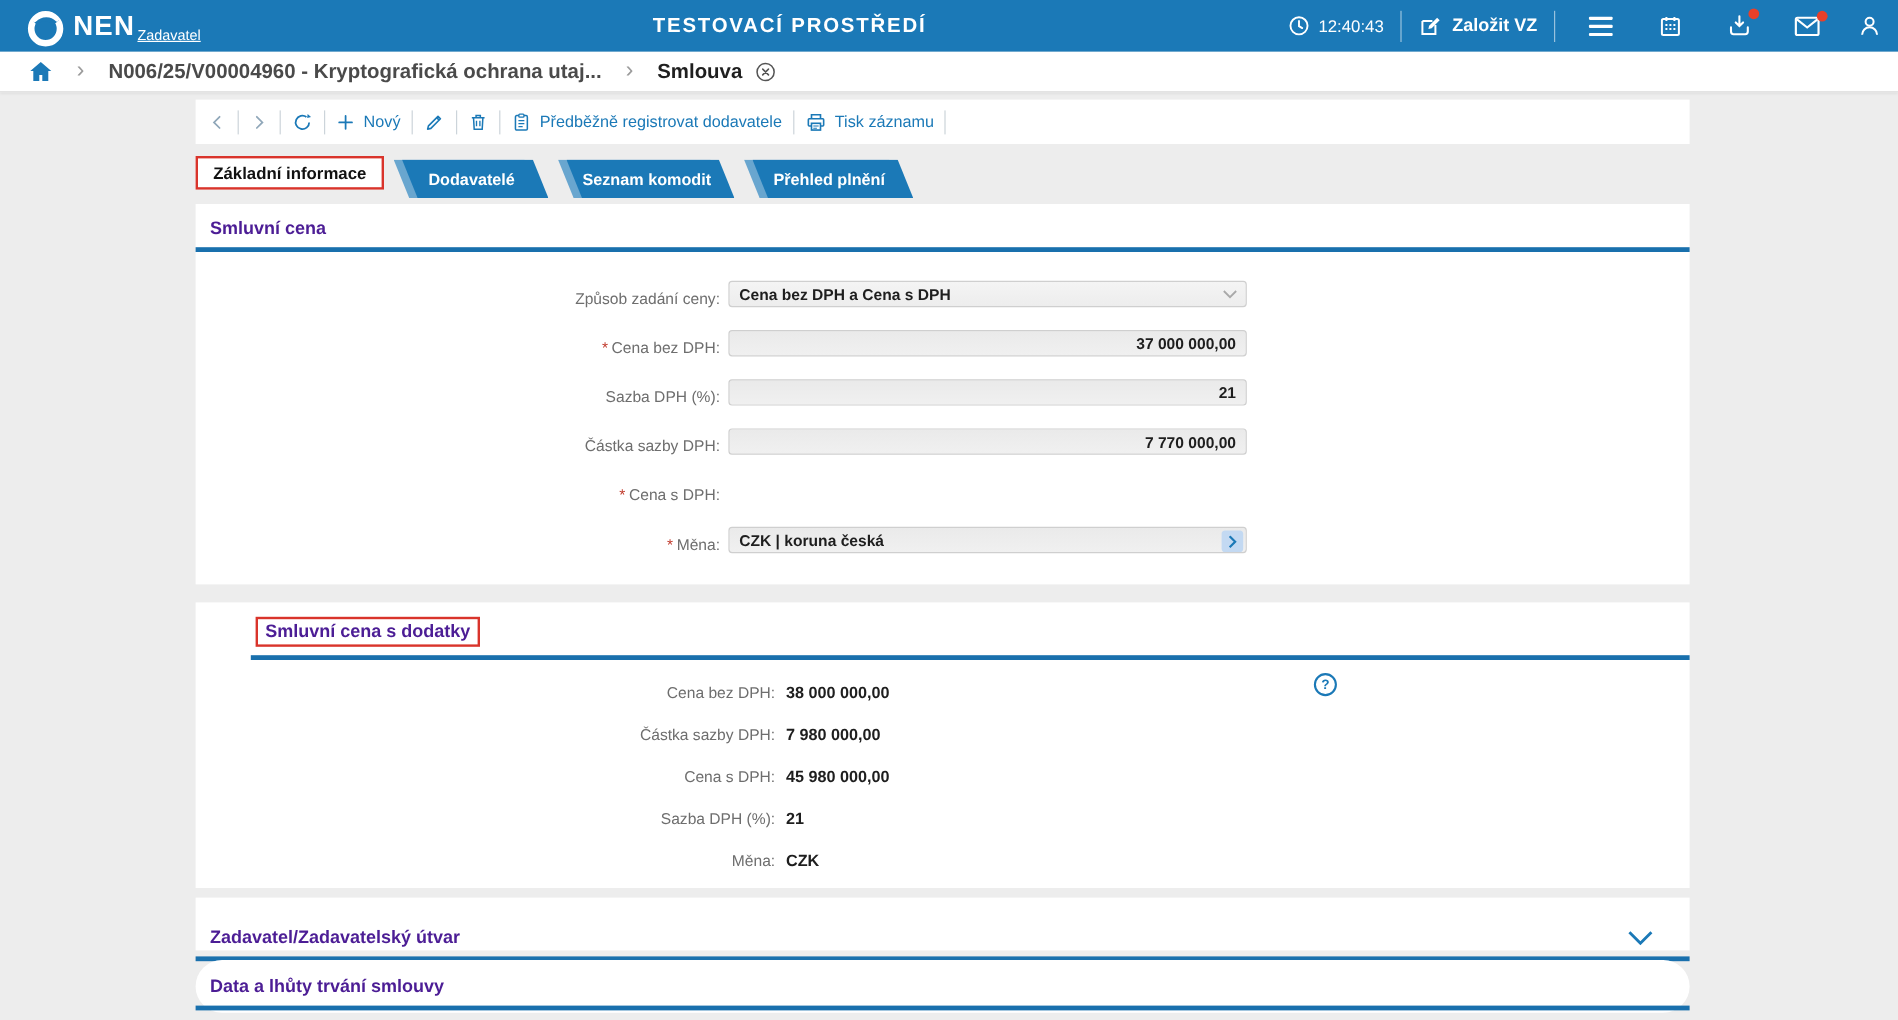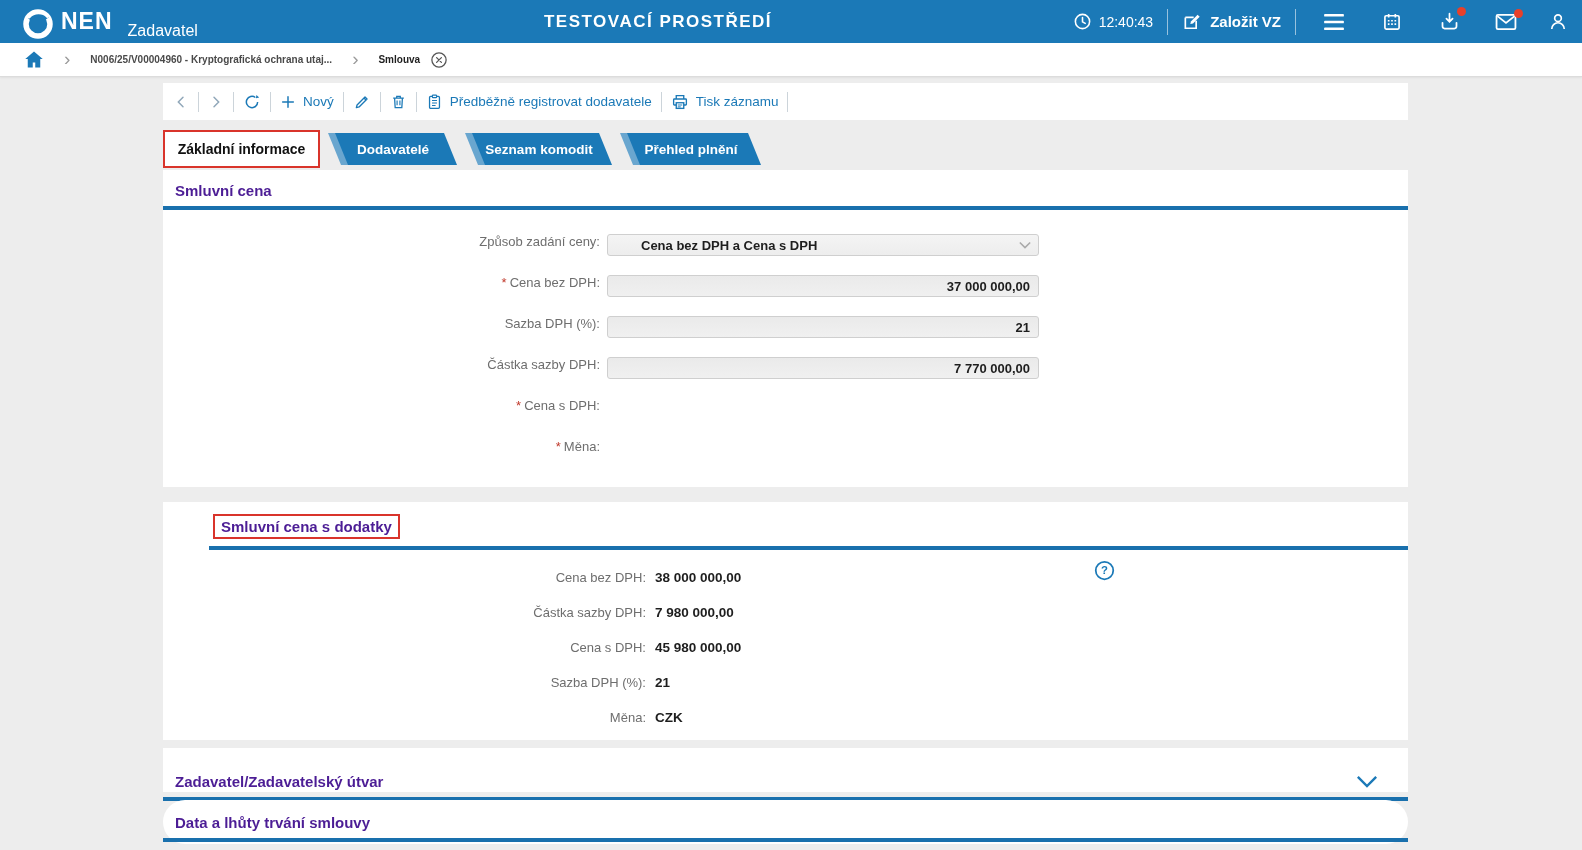--- a/index.html
+++ b/index.html
@@ -4,72 +4,72 @@
 <style>
   * { margin:0; padding:0; box-sizing:border-box; }
   html,body { width:1582px; height:850px; }
   body { font-family:"Liberation Sans", sans-serif; background:#ededed; overflow:hidden; position:relative; }
 
   
   .topbar { position:absolute; left:0; top:0; width:1582px; height:43px; background:#1b79b7; display:flex; align-items:center; color:#fff; z-index:30; }
   .logo-wrap { display:flex; align-items:flex-start; margin-left:22px; }
   .logo-circle { width:32px; height:32px; margin-top:4px; }
   .logo-text { font-size:23px; font-weight:bold; letter-spacing:1px; margin-left:7px; margin-top:4px; }
-  .logo-sub { font-size:16px; margin-top:18px; margin-left:15px; }
+  .logo-sub { font-size:12px; margin-top:18px; margin-left:2px;text-decoration:underline; }
   .env-title { position:absolute; left:658px; top:0; height:43px; display:flex; align-items:center; transform:translateX(-50%); font-size:17px; font-weight:bold; letter-spacing:1.5px; }
   .top-right { position:absolute; right:10px; top:0; height:43px; display:flex; align-items:center; }
   .top-item { display:flex; align-items:center; color:#fff; }
   .top-time { font-size:14px; margin-left:7px; }
   .top-sep { width:1px; height:26px; background:rgba(255,255,255,.55); margin:0 14px; }
   .create-label { font-size:15px; font-weight:bold; margin-left:8px; }
   .icon-btn { position:relative; margin:0 13px; display:flex; align-items:center; cursor:pointer; }
   .badge-dot { position:absolute; top:-4px; right:-6px; width:9px; height:9px; border-radius:50%; background:#e8402a; }
 
   
   .crumbbar { position:absolute; left:0; top:43px; width:1582px; height:34px; background:#fff; border-bottom:1px solid #dcdcdc; display:flex; align-items:center; box-shadow:0 1px 2px rgba(0,0,0,.06); z-index:20; }
   .crumb-home { margin-left:24px; display:flex; cursor:pointer; }
   .crumb-sep { color:#9b9b9b; font-size:19px; margin:0 20px; line-height:1; padding-bottom:3px; }
-  .crumb-item { font-size:10px; font-weight:bold; color:#4a4a4a; cursor:pointer; }
+  .crumb-item { font-size:17px; font-weight:bold; color:#4a4a4a; cursor:pointer; }
   .crumb-item.current { color:#1f1f1f; margin-right:10px; }
   .crumb-close { display:flex; cursor:pointer; }
 
   
   .toolbar { position:absolute; left:163px; top:83px; width:1245px; height:37px; background:#fff; display:flex; align-items:center; padding-left:10px; z-index:5; }
   .tb-sep { width:1px; height:20px; background:#ccd4da; margin:0 9px; flex:none; }
   .tb-btn { display:flex; align-items:center; color:#1b79b7; cursor:pointer; flex:none; }
   .tb-btn.nav { color:#90a7b9; }
   .tb-label { font-size:13.5px; margin-left:7px; white-space:nowrap; }
 
   
   .tabs-row { position:absolute; left:163px; top:130px; height:38px; display:flex; z-index:6; }
-  .tab-active { width:157px; height:38px; background:#fff; border:2px solid #d9342b; display:flex; align-items:center; justify-content:center; font-size:14px; font-weight:bold; color:#111; cursor:pointer; }
+  .tab-active { width:157px; height:28px; background:#fff; border:2px solid #d9342b; display:flex; align-items:center; justify-content:center; font-size:14px; font-weight:bold; color:#111; cursor:pointer; }
   .tab-blue { position:relative; height:32px; margin-top:3px; margin-left:15px; cursor:pointer; }
   .tab-blue .fold { position:absolute; top:0; bottom:0; left:-7px; right:7px; background:#69a6cf; clip-path:polygon(0 0, calc(100% - 13px) 0, 100% 100%, 13px 100%); }
   .tab-blue .face { position:absolute; inset:0; background:#1b79b7; clip-path:polygon(0 0, calc(100% - 13px) 0, 100% 100%, 13px 100%); }
   .tab-blue .lbl { position:relative; display:flex; align-items:center; justify-content:center; height:100%; padding:0 26px 0 20px; font-size:13.5px; font-weight:bold; color:#fff; white-space:nowrap; }
 
   
   .card { position:absolute; left:163px; width:1245px; background:#fff; }
   .card1 { top:170px; height:317px; }
   .card2 { top:502px; height:238px;padding-left:46px; }
   .card3 { top:748px; height:44px; }
   .card4 { top:800px; height:44px;border-radius:25px; }
   .sec-head { display:flex; align-items:center; padding:12px 12px 7px 12px; }
   .sec-title { font-size:15px; font-weight:bold; color:#4c1d95; }
   .sec-title.red-note { border:2px solid #d9342b; padding:2px 6px; margin-left:-8px; }
   .sec-underline { height:4px; background:#1970ad; width:100%; }
   .chev-right-slot { margin-left:auto; margin-right:18px; display:flex; cursor:pointer; }
 
   
   .form-area { padding-top:24px; }
-  .frow { display:flex; align-items:flex-start; margin-bottom:19px; height:22px; }
+  .frow { display:flex; align-items:flex-end; margin-bottom:19px; height:22px; }
   .flabel { width:437px; text-align:right; font-size:13px; color:#6e6e6e; white-space:nowrap; }
   .req { color:#c0392b; margin-right:3px; font-size:13px; }
   .fctrl { position:relative; margin-left:7px; width:432px; height:22px; border:1px solid #cfcfcf; border-radius:3px; background:linear-gradient(#eaeaea,#f0f0f0); display:flex; align-items:center; cursor:text; }
-  .fctrl.select { background:linear-gradient(#f4f4f4,#ededed); cursor:pointer;padding-left:25px; }
+  .fctrl.select { background:linear-gradient(#f4f4f4,#ededed); cursor:pointer; }
   .fctrl .fval { font-size:13px; font-weight:bold; color:#1e1e1e; width:100%; padding:0 8px; }
   .fctrl.num .fval { text-align:right; }
   .fctrl.left .fval { text-align:left; }
   .sel-chev { position:absolute; right:7px; top:6px; }
   .lookup-btn { position:absolute; right:2px; top:2px; width:18px; height:18px; border-radius:3px; background:#c3d9f2; display:flex; align-items:center; justify-content:center; cursor:pointer; }
 
   
   .ro-area { position:relative; padding-top:18px; }
   .rrow { display:flex; align-items:center; margin-bottom:17px; height:18px; }
   .rlabel { width:437px; text-align:right; font-size:13px; color:#6e6e6e; white-space:nowrap; }
@@ -280,20 +280,28 @@
       <div class="flabel"><span class="req"></span><span>Částka sazby DPH:</span></div>
       <div class="fctrl num">
         <span class="fval">7 770 000,00</span>
       </div>
     </div>
     <div class="frow">
       <div class="flabel"><span class="req">*</span><span>Cena s DPH:</span></div>
     </div>
     <div class="frow">
       <div class="flabel"><span class="req">*</span><span>Měna:</span></div>
+      <div class="fctrl left">
+        <span class="fval">CZK | koruna česká</span>
+        <span class="lookup-btn">
+          <svg width="8" height="11" viewBox="0 0 8 12">
+              <path d="M1.5 1l5 5-5 5" fill="none" stroke="#1b79b7" stroke-width="2"></path>
+            </svg>
+        </span>
+      </div>
     </div>
   </div>
 </div>
 
 <div class="card card2">
   <div class="sec-head">
     <span class="sec-title red-note">Smluvní cena s dodatky</span>
   </div>
   <div class="sec-underline"></div>
 

